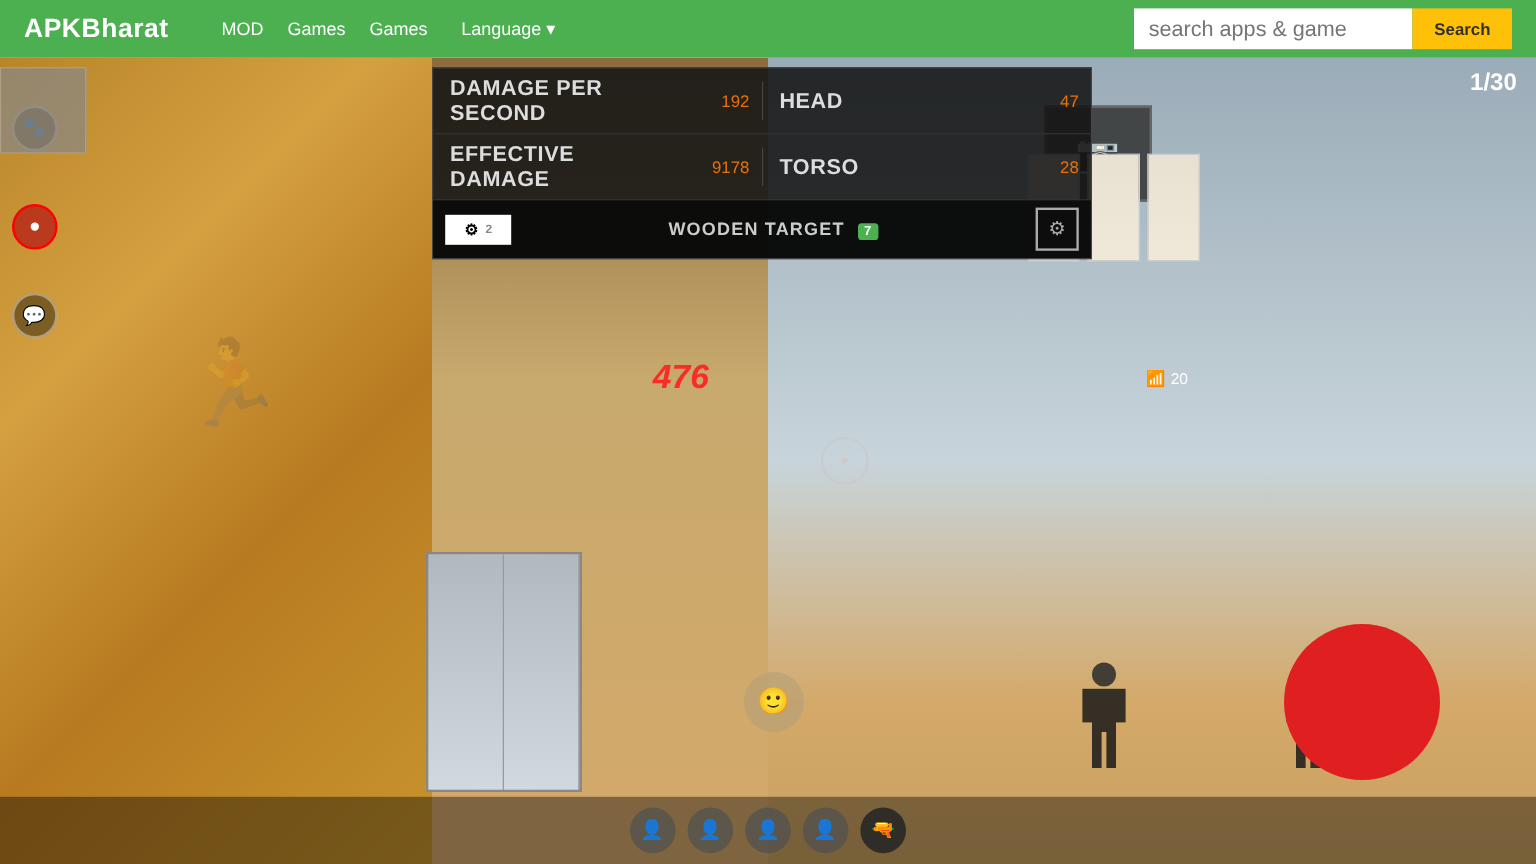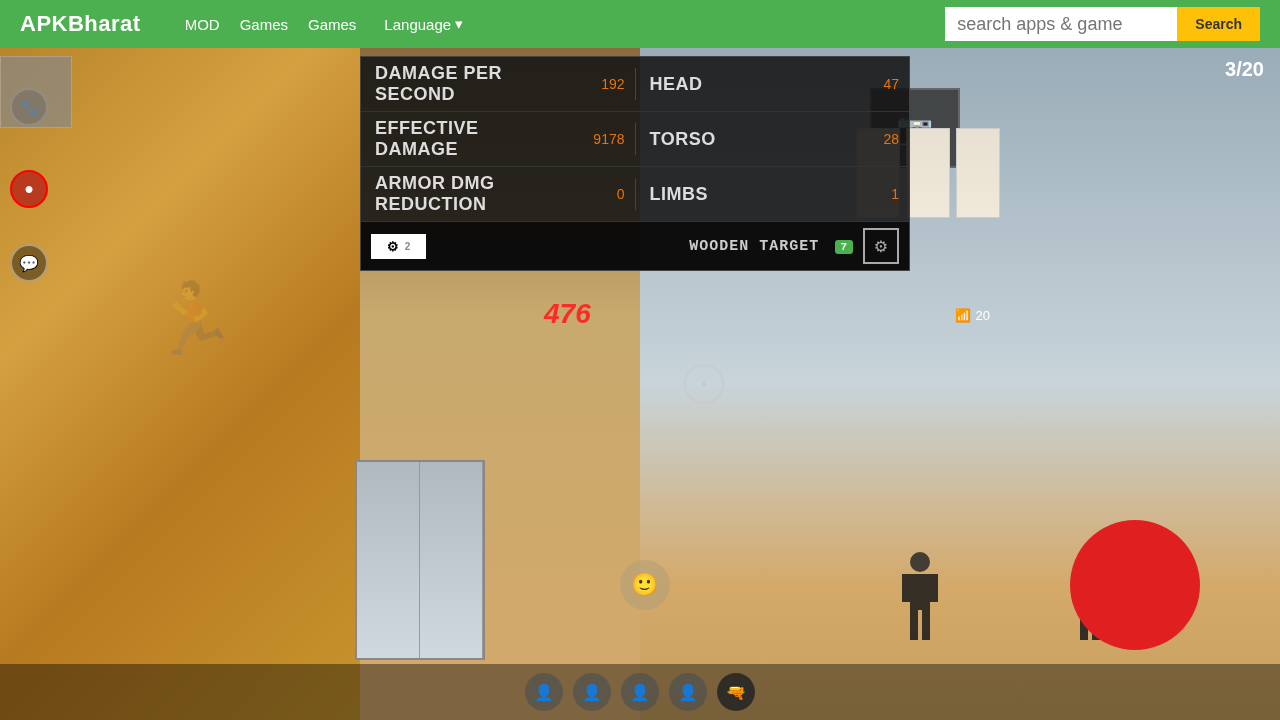--- a/index.html
+++ b/index.html
@@ -161,22 +161,21 @@
       gap: 6px;
       cursor: pointer;
     }
 
     .target-label {
       color: #ccc;
       font-size: 15px;
       font-weight: bold;
       letter-spacing: 1px;
       flex: 1;
-      text-align: right;
-      font-family: Liberation Mono, monospace;
+      text-align: center;
     }
 
     .target-num {
       background: #4CAF50;
       color: white;
       font-size: 11px;
       font-weight: bold;
       padding: 1px 5px;
       border-radius: 3px;
       margin-left: 6px;
@@ -433,21 +432,21 @@
       <svg width="40" height="90" viewBox="0 0 40 90">
         <circle cx="20" cy="12" r="10" fill="#2a2a2a"></circle>
         <rect x="10" y="24" width="20" height="36" fill="#1a1a1a"></rect>
         <rect x="2" y="24" width="8" height="28" fill="#1a1a1a"></rect>
         <rect x="30" y="24" width="8" height="28" fill="#1a1a1a"></rect>
         <rect x="10" y="60" width="8" height="30" fill="#1a1a1a"></rect>
         <rect x="22" y="60" width="8" height="30" fill="#1a1a1a"></rect>
       </svg>
     </div>
 
-    <div class="hud-counter">3/20</div>
+    <div class="hud-counter">1/30</div>
 
     <div class="wifi-badge">
       <span>📶</span>
       <span>20</span>
     </div>
   </div>
 
   <div class="stats-panel">
 
     <div class="stat-row">
@@ -459,27 +458,20 @@
     </div>
 
     <div class="stat-row">
       <span class="stat-label">EFFECTIVE DAMAGE</span>
       <span class="stat-value">9178</span>
       <div class="stat-divider"></div>
       <span class="stat-label">TORSO</span>
       <span class="stat-value">28</span>
     </div>
 
-    <div class="stat-row">
-      <span class="stat-label">ARMOR DMG REDUCTION</span>
-      <span class="stat-value">0</span>
-      <div class="stat-divider"></div>
-      <span class="stat-label">LIMBS</span>
-      <span class="stat-value">1</span>
-    </div>
 
     <div style="display:flex; align-items:center; padding:6px 10px; background:rgba(10,10,10,0.9); gap:10px;">
       <div class="target-btn">
         <span>⚙</span>
         <sub style="font-size:10px; color:#888;">2</sub>
       </div>
       <div class="target-label">
         <span>WOODEN TARGET</span>
         <span class="target-num">7</span>
       </div>

